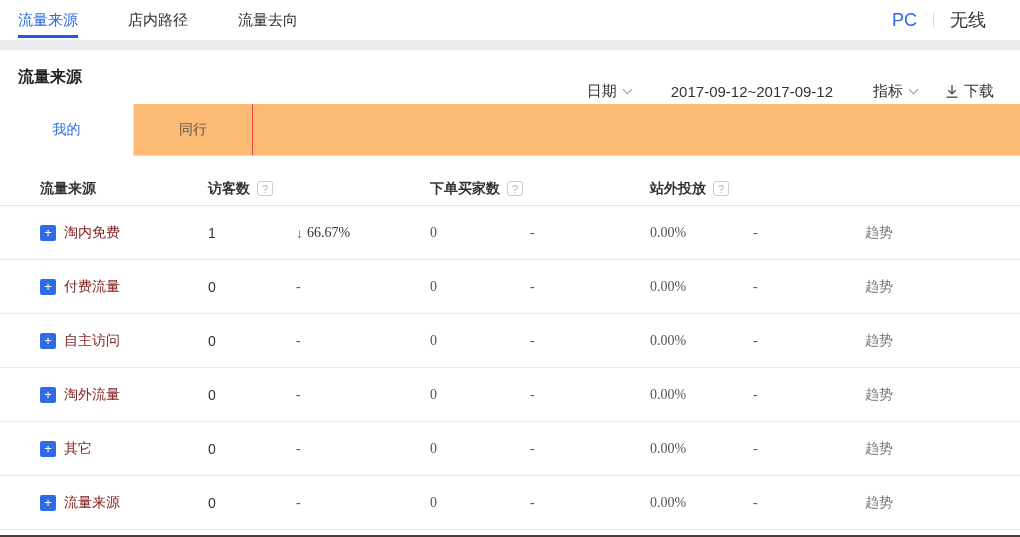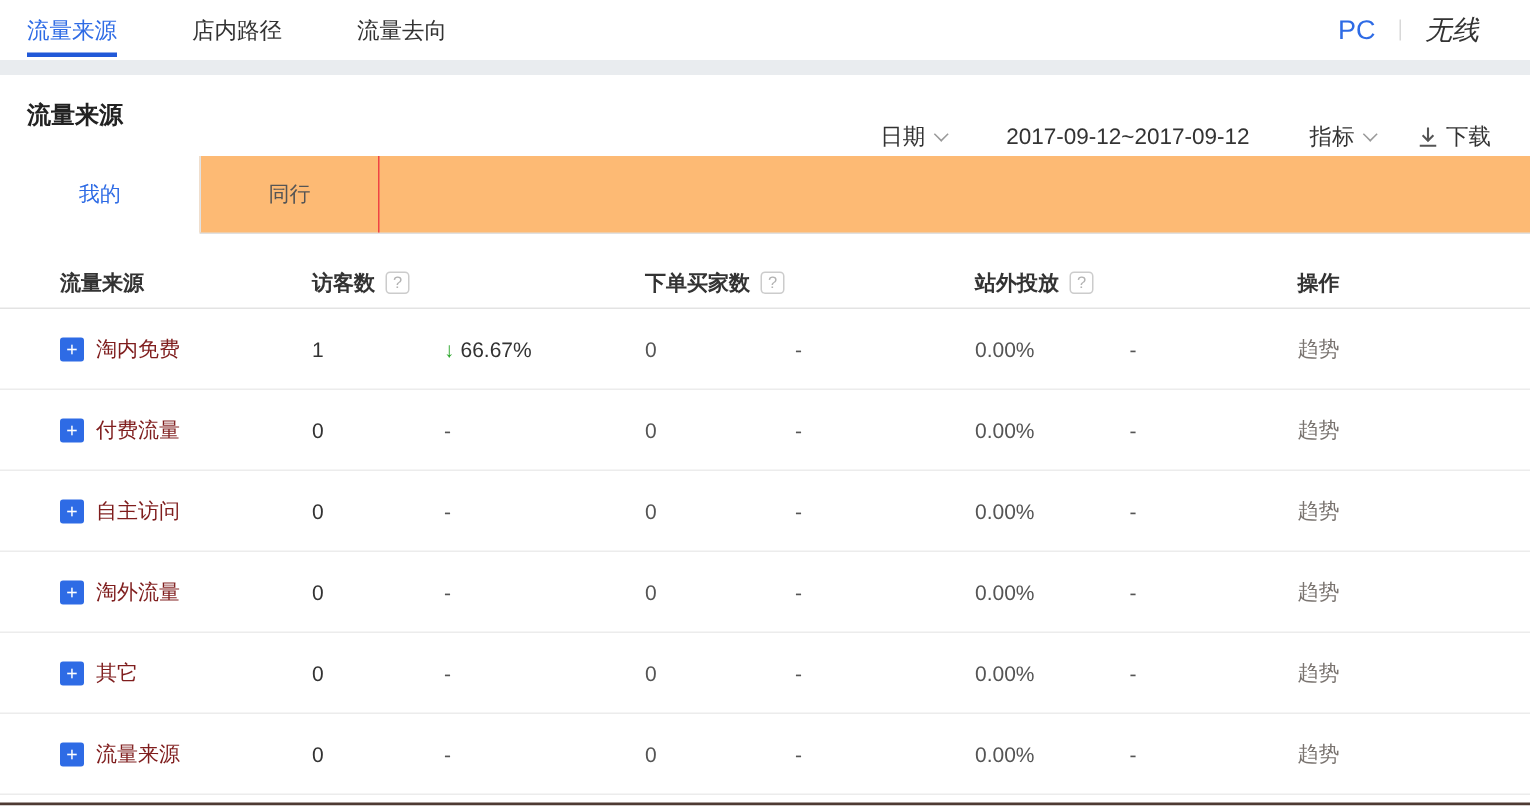--- a/index.html
+++ b/index.html
@@ -9,21 +9,21 @@
   
   .topnav { height:40px; display:flex; align-items:center; padding:0 34px 0 18px; background:#fff; }
   .nav-tab { position:relative; height:40px; display:flex; align-items:center;
     font-size:15px; color:#333; margin-right:50px; cursor:pointer; }
   .nav-tab.active { color:#2e6be5; }
   .nav-tab.active::after { content:""; position:absolute; left:0; bottom:2px;
     width:100%; height:3px; background:#2159d8; }
   .nav-right { margin-left:auto; display:flex; align-items:center; font-size:18px; }
   .nav-pc { color:#2e6be5; cursor:pointer; }
   .nav-divider { width:1px; height:14px; background:#d8d8d8; margin:0 16px; }
-  .nav-wireless { color:#333; cursor:pointer;font-style:italic; }
+  .nav-wireless { color:#333; cursor:pointer; }
 
   .gray-band { height:10px; background:#e9ecef; }
 
   
   .content-header { height:54px; display:flex; align-items:center; padding:0 26px 0 18px; background:#fff; }
   .page-title { font-size:16px; font-weight:bold; color:#222; }
   .controls { margin-left:auto; display:flex; align-items:center; font-size:15px; color:#333;margin-top:29px; }
   .ctrl { display:flex; align-items:center; cursor:pointer; }
   .chev { display:inline-block; width:7px; height:7px; border-right:1px solid #9a9a9a;
     border-bottom:1px solid #9a9a9a; transform:rotate(45deg); margin-left:7px; margin-top:-4px; }
@@ -54,21 +54,21 @@
 
   .row { height:54px; border-bottom:1px solid #ececec; font-size:14px; color:#333; }
   .cell { white-space:nowrap; }
   .c-source { padding-left:40px; display:flex; align-items:center; }
   .plus { display:inline-flex; align-items:center; justify-content:center; width:16px; height:16px;
     background:#2e6be5; border-radius:2px; color:#fff; font-size:13px; line-height:1;
     margin-right:8px; cursor:pointer; }
   .src-name { color:#7f1d1d; }
   .change { display:flex; align-items:center; }
   .arrow { color:#2aa52a; font-weight:bold; margin-right:4px; }
-  .dash { color:#555; }
+  .dash { color:#555;font-family:Liberation Serif, serif; }
   .trend { color:#7a7470; cursor:pointer; }
 
   .bottom-edge { position:absolute; left:0; right:0; bottom:0; height:2px; background:#4e3a33; }
 </style>
 </head>
 <body>
 
 <div class="topnav">
   <div class="nav-tab active">流量来源</div>
   <div class="nav-tab">店内路径</div>
@@ -117,21 +117,20 @@
       <span class="help">?</span>
     </div>
     <div class="th th-buyers">
       <span>下单买家数</span>
       <span class="help">?</span>
     </div>
     <div class="th th-conv">
       <span>站外投放</span>
       <span class="help">?</span>
     </div>
-    <div class="th th-action">操作</div>
   </div>
   <div id="table-body">
   <div class="t-row row">
     <div class="cell c-source">
       <span class="plus">+</span>
       <span class="src-name">淘内免费</span>
     </div>
     <div class="cell">1</div>
     <div class="cell change">
       <span class="arrow">↓</span>

